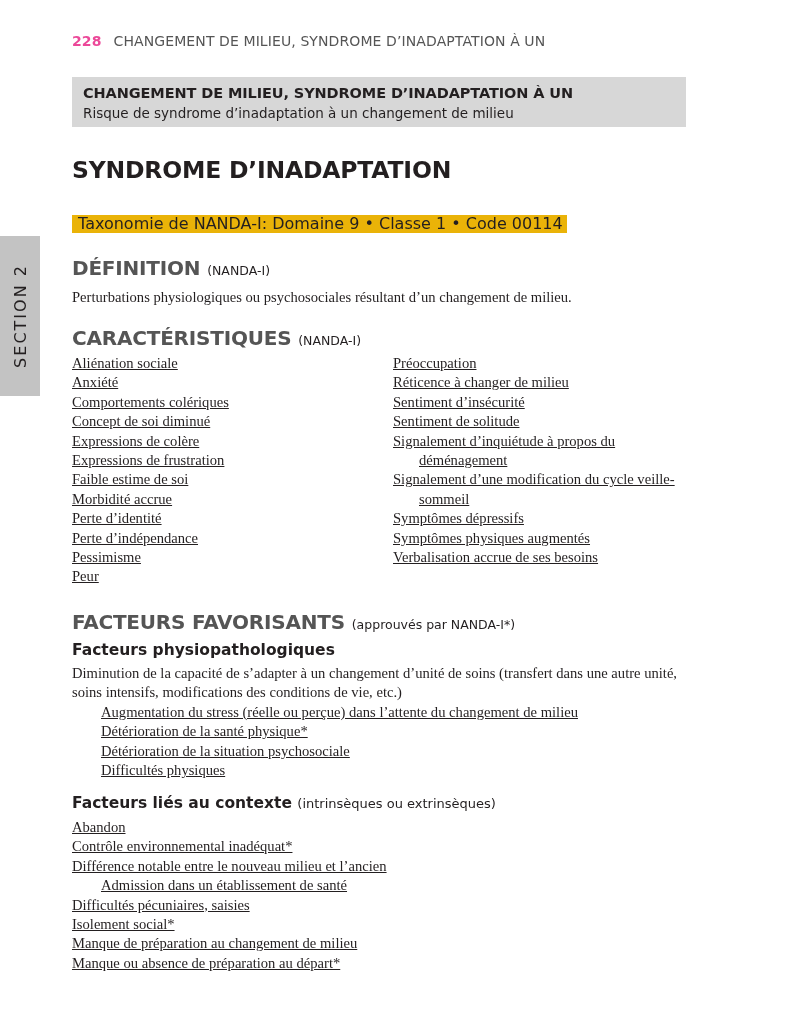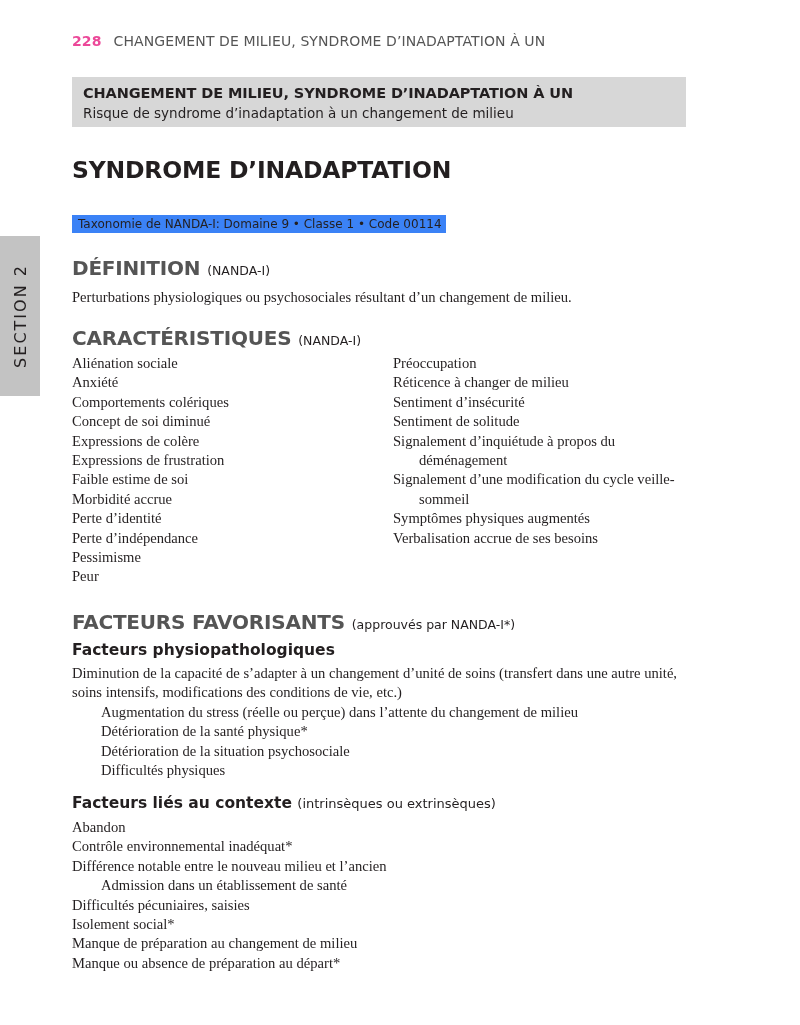--- a/index.html
+++ b/index.html
@@ -13,32 +13,32 @@
   .running-head { position: absolute; left: 72px; top: 33px; font-size: 14px; color: #555; letter-spacing: 0.1px; white-space: nowrap; }
   .running-head .pnum { font-weight: bold; color: #ec4899; margin-right: 12px; }
 
   .header-box { position: absolute; left: 72px; top: 77px; width: 614px; height: 50px; background: #d7d7d7; box-sizing: border-box; padding: 6px 11px 0 11px; }
   .header-box .t1 { font-size: 14.5px; font-weight: bold; color: #231f20; line-height: 20px; white-space: nowrap; letter-spacing: -0.1px; }
   .header-box .t2 { font-size: 13.5px; color: #231f20; line-height: 20px; white-space: nowrap; }
 
   .main-title { position: absolute; left: 72px; top: 158px; font-size: 23.5px; font-weight: bold; line-height: 25px; color: #231f20; letter-spacing: -0.2px; }
   .main-title .yr { font-size: 15px; font-weight: normal; }
 
-  .taxo { position: absolute; left: 72px; top: 215px; background: #3b82f6; font-size: 12px; padding: 1px 4px 1px 6px; line-height: 16px; white-space: nowrap; }
+  .taxo { position: absolute; left: 72px; top: 215px; background: #eab308; font-size: 16px; padding: 1px 4px 1px 6px; line-height: 16px; white-space: nowrap; }
 
   .section-tab { position: absolute; left: 0; top: 236px; width: 40px; height: 160px; background: #c3c3c3; }
   .section-tab span { position: absolute; left: 50%; top: 50%; transform: translate(-50%, -50%) rotate(-90deg); font-size: 16px; letter-spacing: 2px; white-space: nowrap; color: #231f20; }
 
   .h1 { position: absolute; left: 72px; font-size: 20px; font-weight: bold; color: #555; white-space: nowrap; letter-spacing: -0.2px; }
   .h1 .sub { font-size: 12.5px; font-weight: normal; color: #231f20; letter-spacing: 0; }
   .h2 { position: absolute; left: 72px; font-size: 15.5px; font-weight: bold; color: #231f20; white-space: nowrap; }
   .h2 .sub { font-size: 13px; font-weight: normal; margin-top: 40px; }
 
   .body-text { position: absolute; font-size: 14.6px; line-height: 19.4px; color: #231f20; }
-  .list { margin: 0; padding: 0; list-style: none; }
+  .list { margin: 0; padding: 0; list-style: none; text-decoration: underline; }
   .list li { margin: 0; padding: 0; }
   .hang { padding-left: 26px !important; text-indent: -26px; }
   .indent { padding-left: 29px !important; }
 </style>
 </head>
 <body>
 
 <div class="running-head sans">
   <span class="pnum">228</span><span>CHANGEMENT DE MILIEU, SYNDROME D’INADAPTATION À UN</span>
 </div>
@@ -82,20 +82,21 @@
   <li>Peur</li>
 </ul>
 
 <ul class="list body-text serif" style="left:393px; top:354px; width:300px;">
   <li>Préoccupation</li>
   <li>Réticence à changer de milieu</li>
   <li>Sentiment d’insécurité</li>
   <li>Sentiment de solitude</li>
   <li class="hang">Signalement d’inquiétude à propos du déménagement</li>
   <li class="hang">Signalement d’une modification du cycle veille-sommeil</li>
+  <li>Symptômes dépressifs</li>
   <li>Symptômes physiques augmentés</li>
   <li>Verbalisation accrue de ses besoins</li>
 </ul>
 
 <div class="h1 sans" style="top:610px;">
   <span>FACTEURS FAVORISANTS</span> <span class="sub">(approuvés par NANDA-I*)</span>
 </div>
 
 <div class="h2 sans" style="top:641px;">Facteurs physiopathologiques</div>
 

